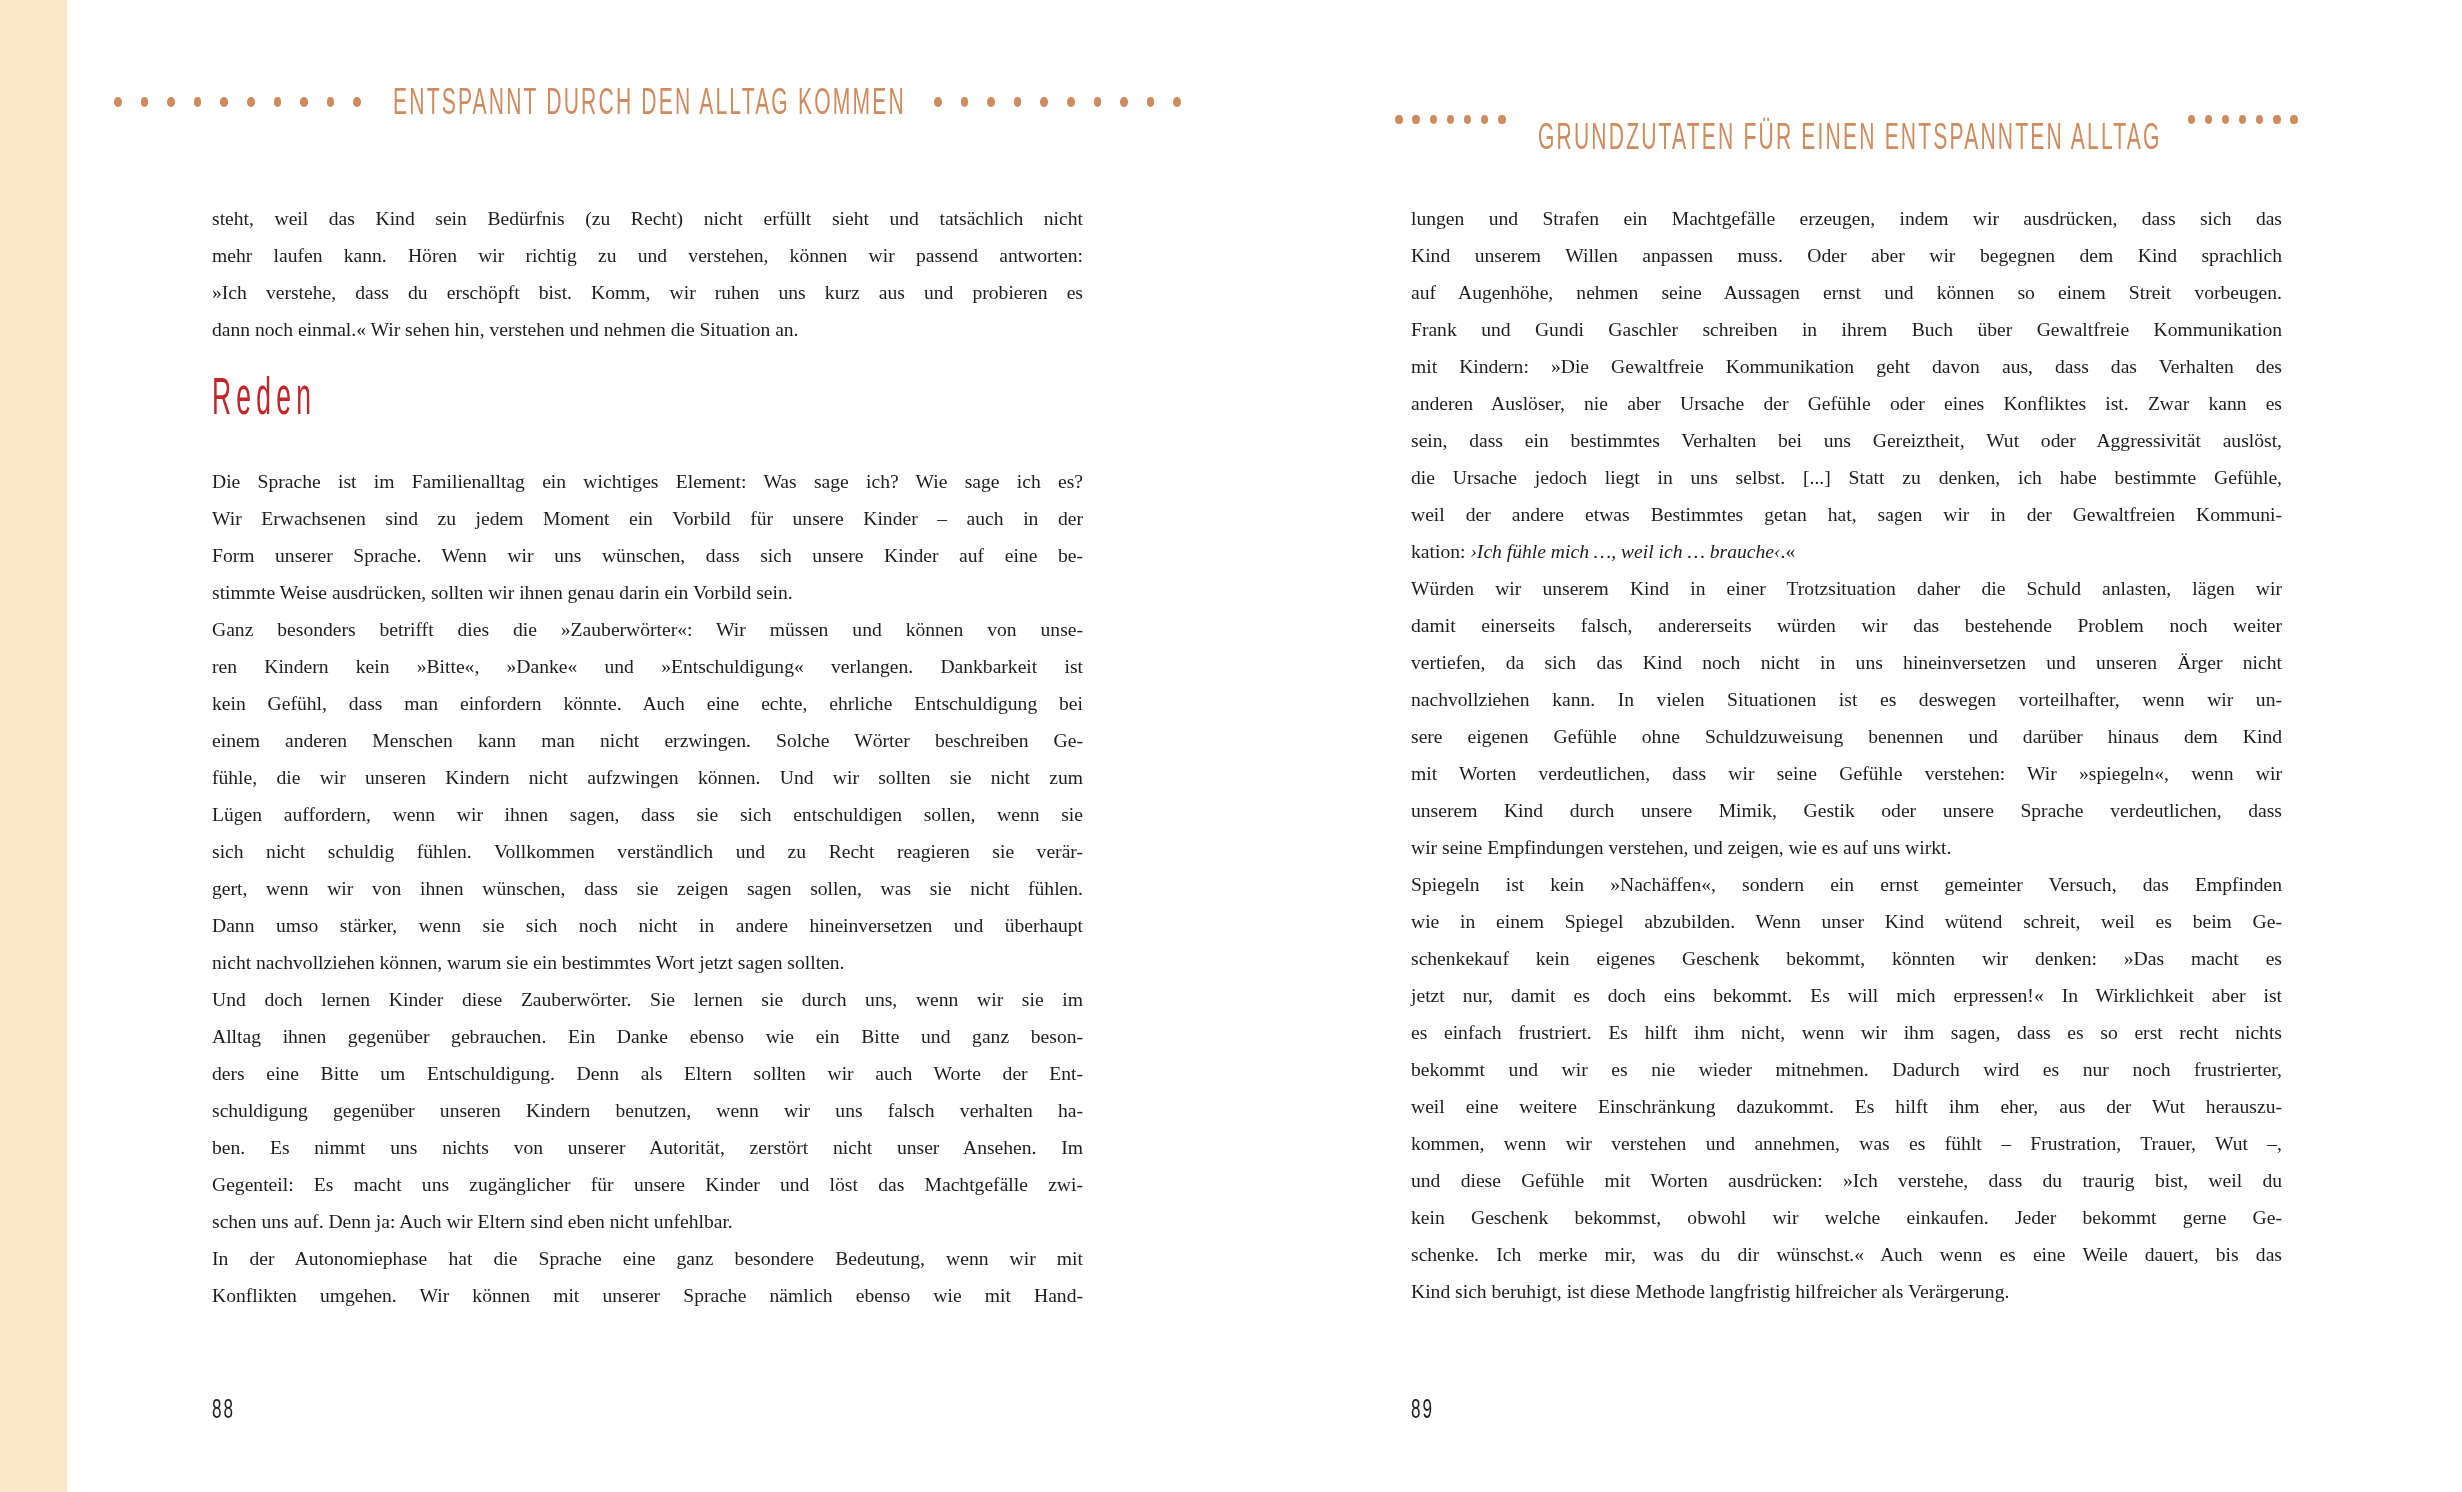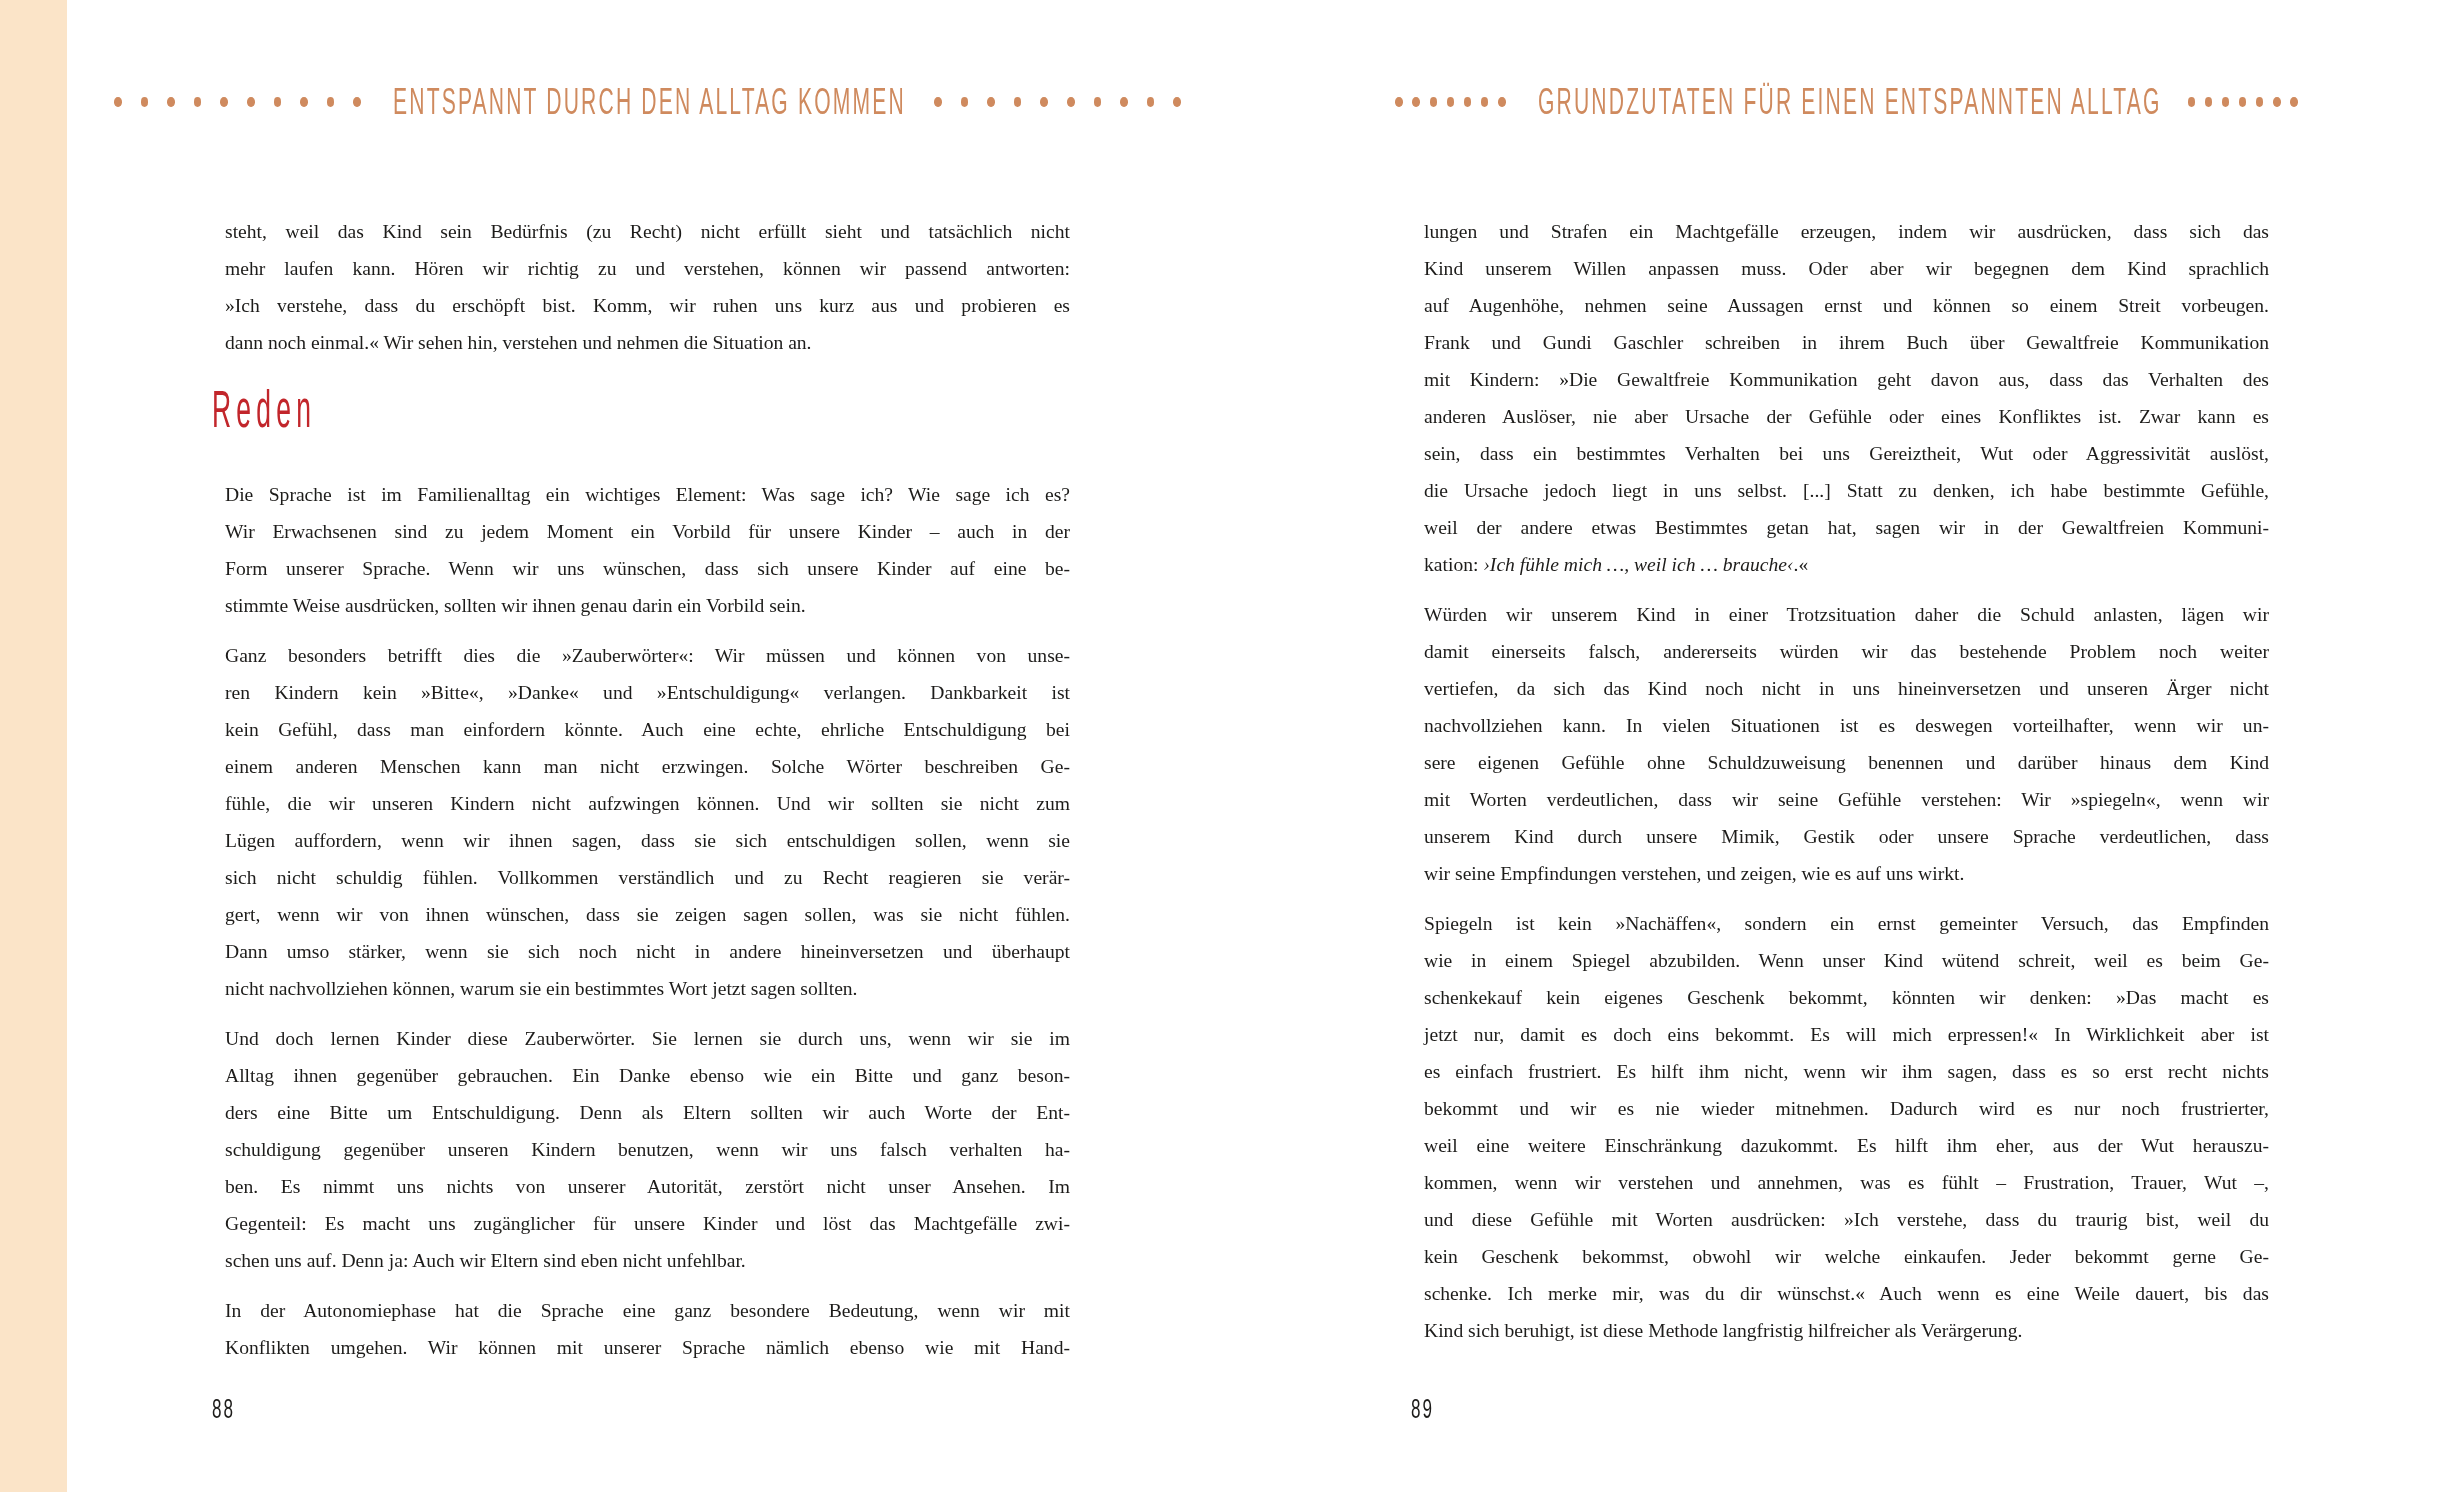--- a/index.html
+++ b/index.html
@@ -15,21 +15,21 @@
   .dot-row{display:flex;align-items:center;gap:19px;}
   .page[data-page="right_page"] .dot-row{gap:9.5px;}
   .dot{width:7.6px;height:9.5px;border-radius:50%;background:var(--accent-orange,#cf8a5e);}
   .condense-box{display:inline-block;white-space:nowrap;overflow:visible;}
   .condense-box > *{display:inline-block;white-space:nowrap;transform-origin:left center;}
   .header-title{font-family:"Liberation Sans", sans-serif;font-size:37px;letter-spacing:3.8px;
                 color:var(--accent-orange,#cf8a5e);}
 
   .body-text{position:absolute;top:200px;left:0;right:0;color:var(--text,#1d1c1a);
              font-size:19.6px;line-height:37px;}
-  .paragraph{margin:13px;}
+  .paragraph{margin:0;}
   .line{text-align:justify;text-align-last:justify;}
   .line.ragged{text-align-last:left;}
   .line i{font-style:italic;}
 
   .section-heading{margin:17.7px 0 25px 0;line-height:61px;text-decoration:underline;}
   .heading-text{font-family:"Liberation Sans", sans-serif;font-size:51px;letter-spacing:10px;
                 color:var(--heading-red,#c2262b);}
 
   .page-number{position:absolute;top:1393px;left:0;right:0;display:flex;justify-content:flex-start;}
   .page-number-text{font-family:"Liberation Sans", sans-serif;font-size:28px;letter-spacing:3.2px;
@@ -118,21 +118,21 @@
     <div class="running-header">
       <span class="dot-row">
           <span class="dot"></span>
           <span class="dot"></span>
           <span class="dot"></span>
           <span class="dot"></span>
           <span class="dot"></span>
           <span class="dot"></span>
           <span class="dot"></span>
         </span>
-      <span class="condense-box" style="width: 618px;"><span class="header-title" style="transform: scaleX(0.57);">GRUNDZUTATEN FÜR EINEN ENTSPANNTEN ALLTAG</span></span>
+      <span class="condense-box" style="width: 618px; margin-top: 35px;"><span class="header-title" style="transform: scaleX(0.57);">GRUNDZUTATEN FÜR EINEN ENTSPANNTEN ALLTAG</span></span>
       <span class="dot-row">
           <span class="dot"></span>
           <span class="dot"></span>
           <span class="dot"></span>
           <span class="dot"></span>
           <span class="dot"></span>
           <span class="dot"></span>
           <span class="dot"></span>
         </span>
     </div>

